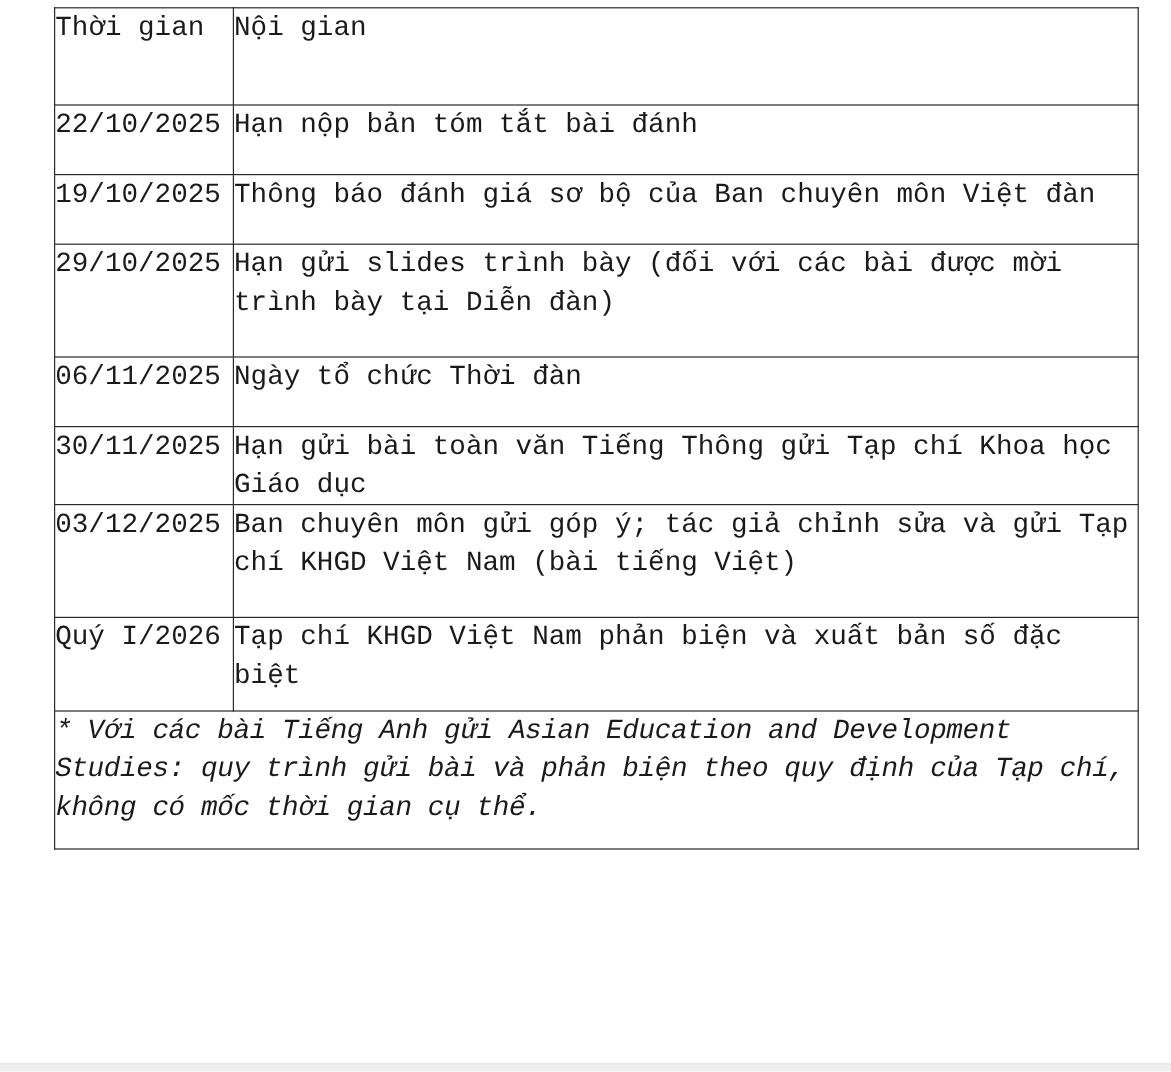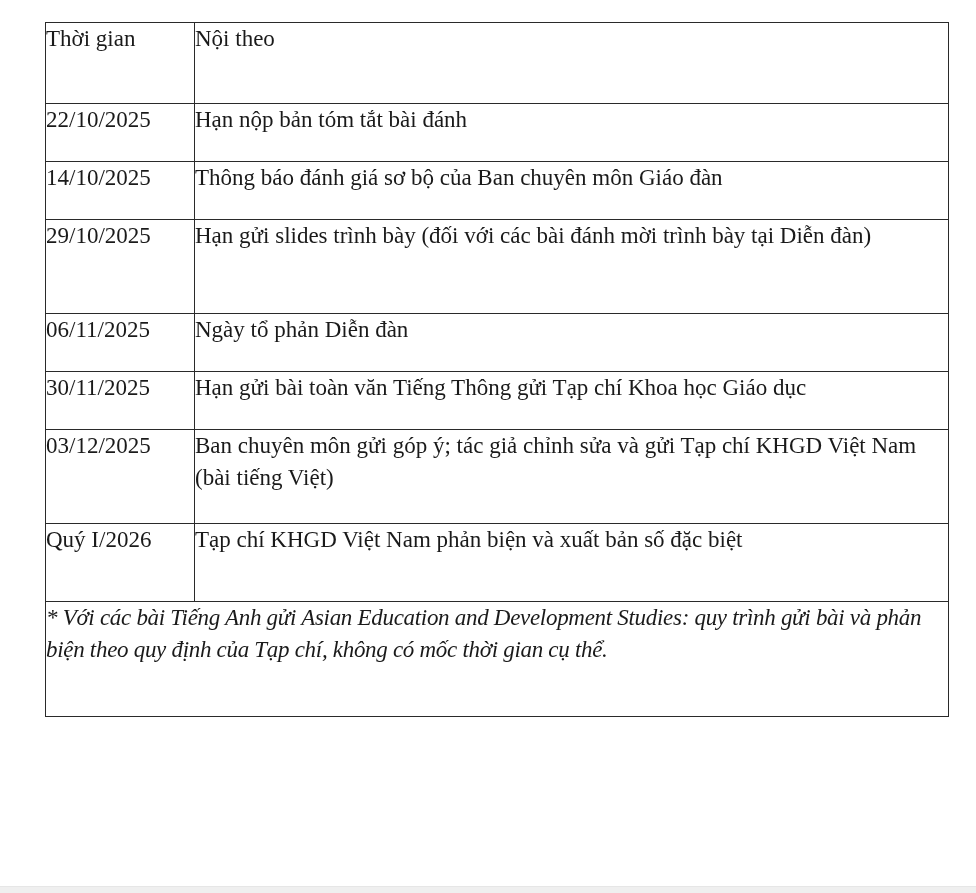--- a/index.html
+++ b/index.html
@@ -20,24 +20,25 @@
       left: 0;
       top: 886px;
       width: 976px;
       height: 7px;
       background: #efefef;
       border-top: 1px solid #e6e6e6;
     }
     table.schedule {
       position: absolute;
       left: 45px;
-      top: 22px;
+      top: 6px;
       width: 903px;
       border-collapse: collapse;
       table-layout: fixed;
+      font-family: Liberation Mono, monospace;
     }
     table.schedule td, table.schedule th {
       border: 1.5px solid #2a2a2a;
       vertical-align: top;
       font-size: 23px;
       line-height: 32px;
       font-weight: normal;
       text-align: left;
       padding: 0;
     }
@@ -88,40 +89,40 @@
   <colgroup>
     <col class="col-time">
     <col class="col-content">
   </colgroup>
   <thead>
     <tr>
       <th class="head-cell">
           <span class="inner">Thời gian</span>
         </th>
       <th class="head-cell">
-          <span class="inner">Nội theo</span>
+          <span class="inner">Nội gian</span>
         </th>
     </tr>
   </thead>
   <tbody>
     <tr class="r1">
       <td class="time-cell">22/10/2025</td>
       <td class="content-cell">Hạn nộp bản tóm tắt bài đánh</td>
     </tr>
     <tr class="r2">
-      <td class="time-cell">14/10/2025</td>
-      <td class="content-cell">Thông báo đánh giá sơ bộ của Ban chuyên môn Giáo đàn</td>
+      <td class="time-cell">19/10/2025</td>
+      <td class="content-cell">Thông báo đánh giá sơ bộ của Ban chuyên môn Việt đàn</td>
     </tr>
     <tr class="r3">
       <td class="time-cell">29/10/2025</td>
-      <td class="content-cell">Hạn gửi slides trình bày (đối với các bài đánh mời trình bày tại Diễn đàn)</td>
+      <td class="content-cell">Hạn gửi slides trình bày (đối với các bài được mời trình bày tại Diễn đàn)</td>
     </tr>
     <tr class="r4">
       <td class="time-cell">06/11/2025</td>
-      <td class="content-cell">Ngày tổ phản Diễn đàn</td>
+      <td class="content-cell">Ngày tổ chức Thời đàn</td>
     </tr>
     <tr class="r5">
       <td class="time-cell">30/11/2025</td>
       <td class="content-cell">Hạn gửi bài toàn văn Tiếng Thông gửi Tạp chí Khoa học Giáo dục</td>
     </tr>
     <tr class="r6">
       <td class="time-cell">03/12/2025</td>
       <td class="content-cell">Ban chuyên môn gửi góp ý; tác giả chỉnh sửa và gửi Tạp chí KHGD Việt Nam (bài tiếng Việt)</td>
     </tr>
     <tr class="r7">

